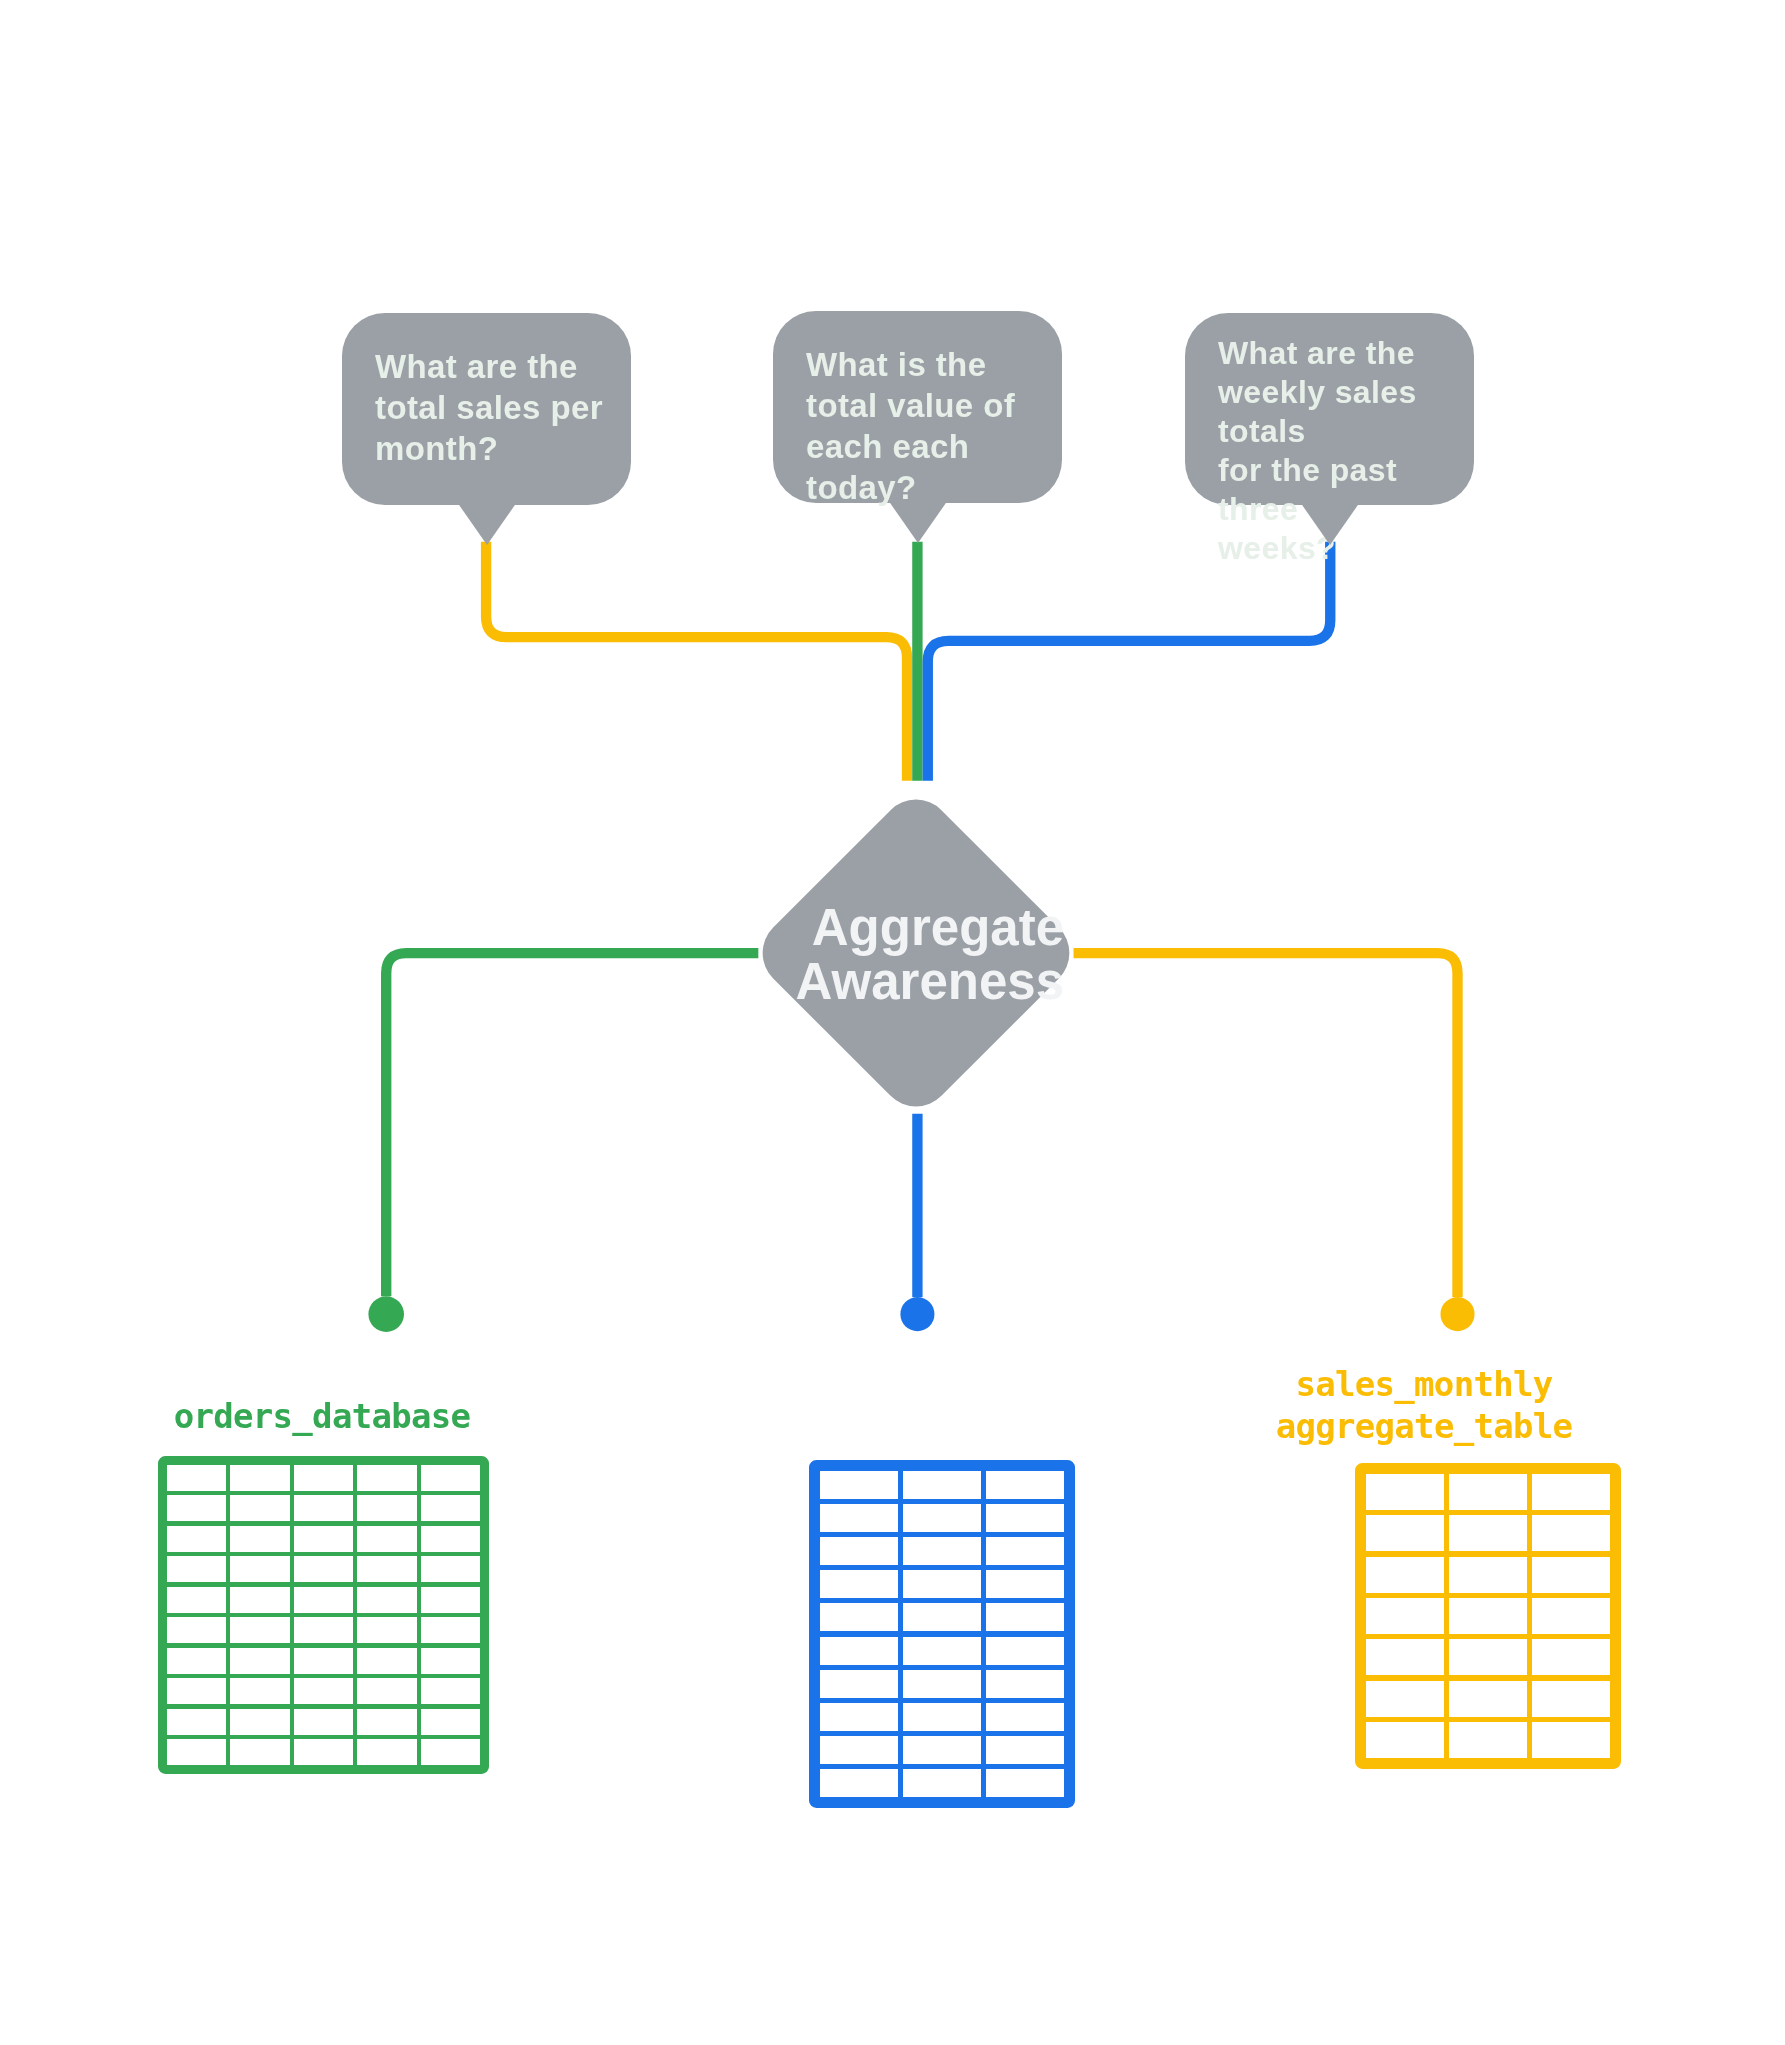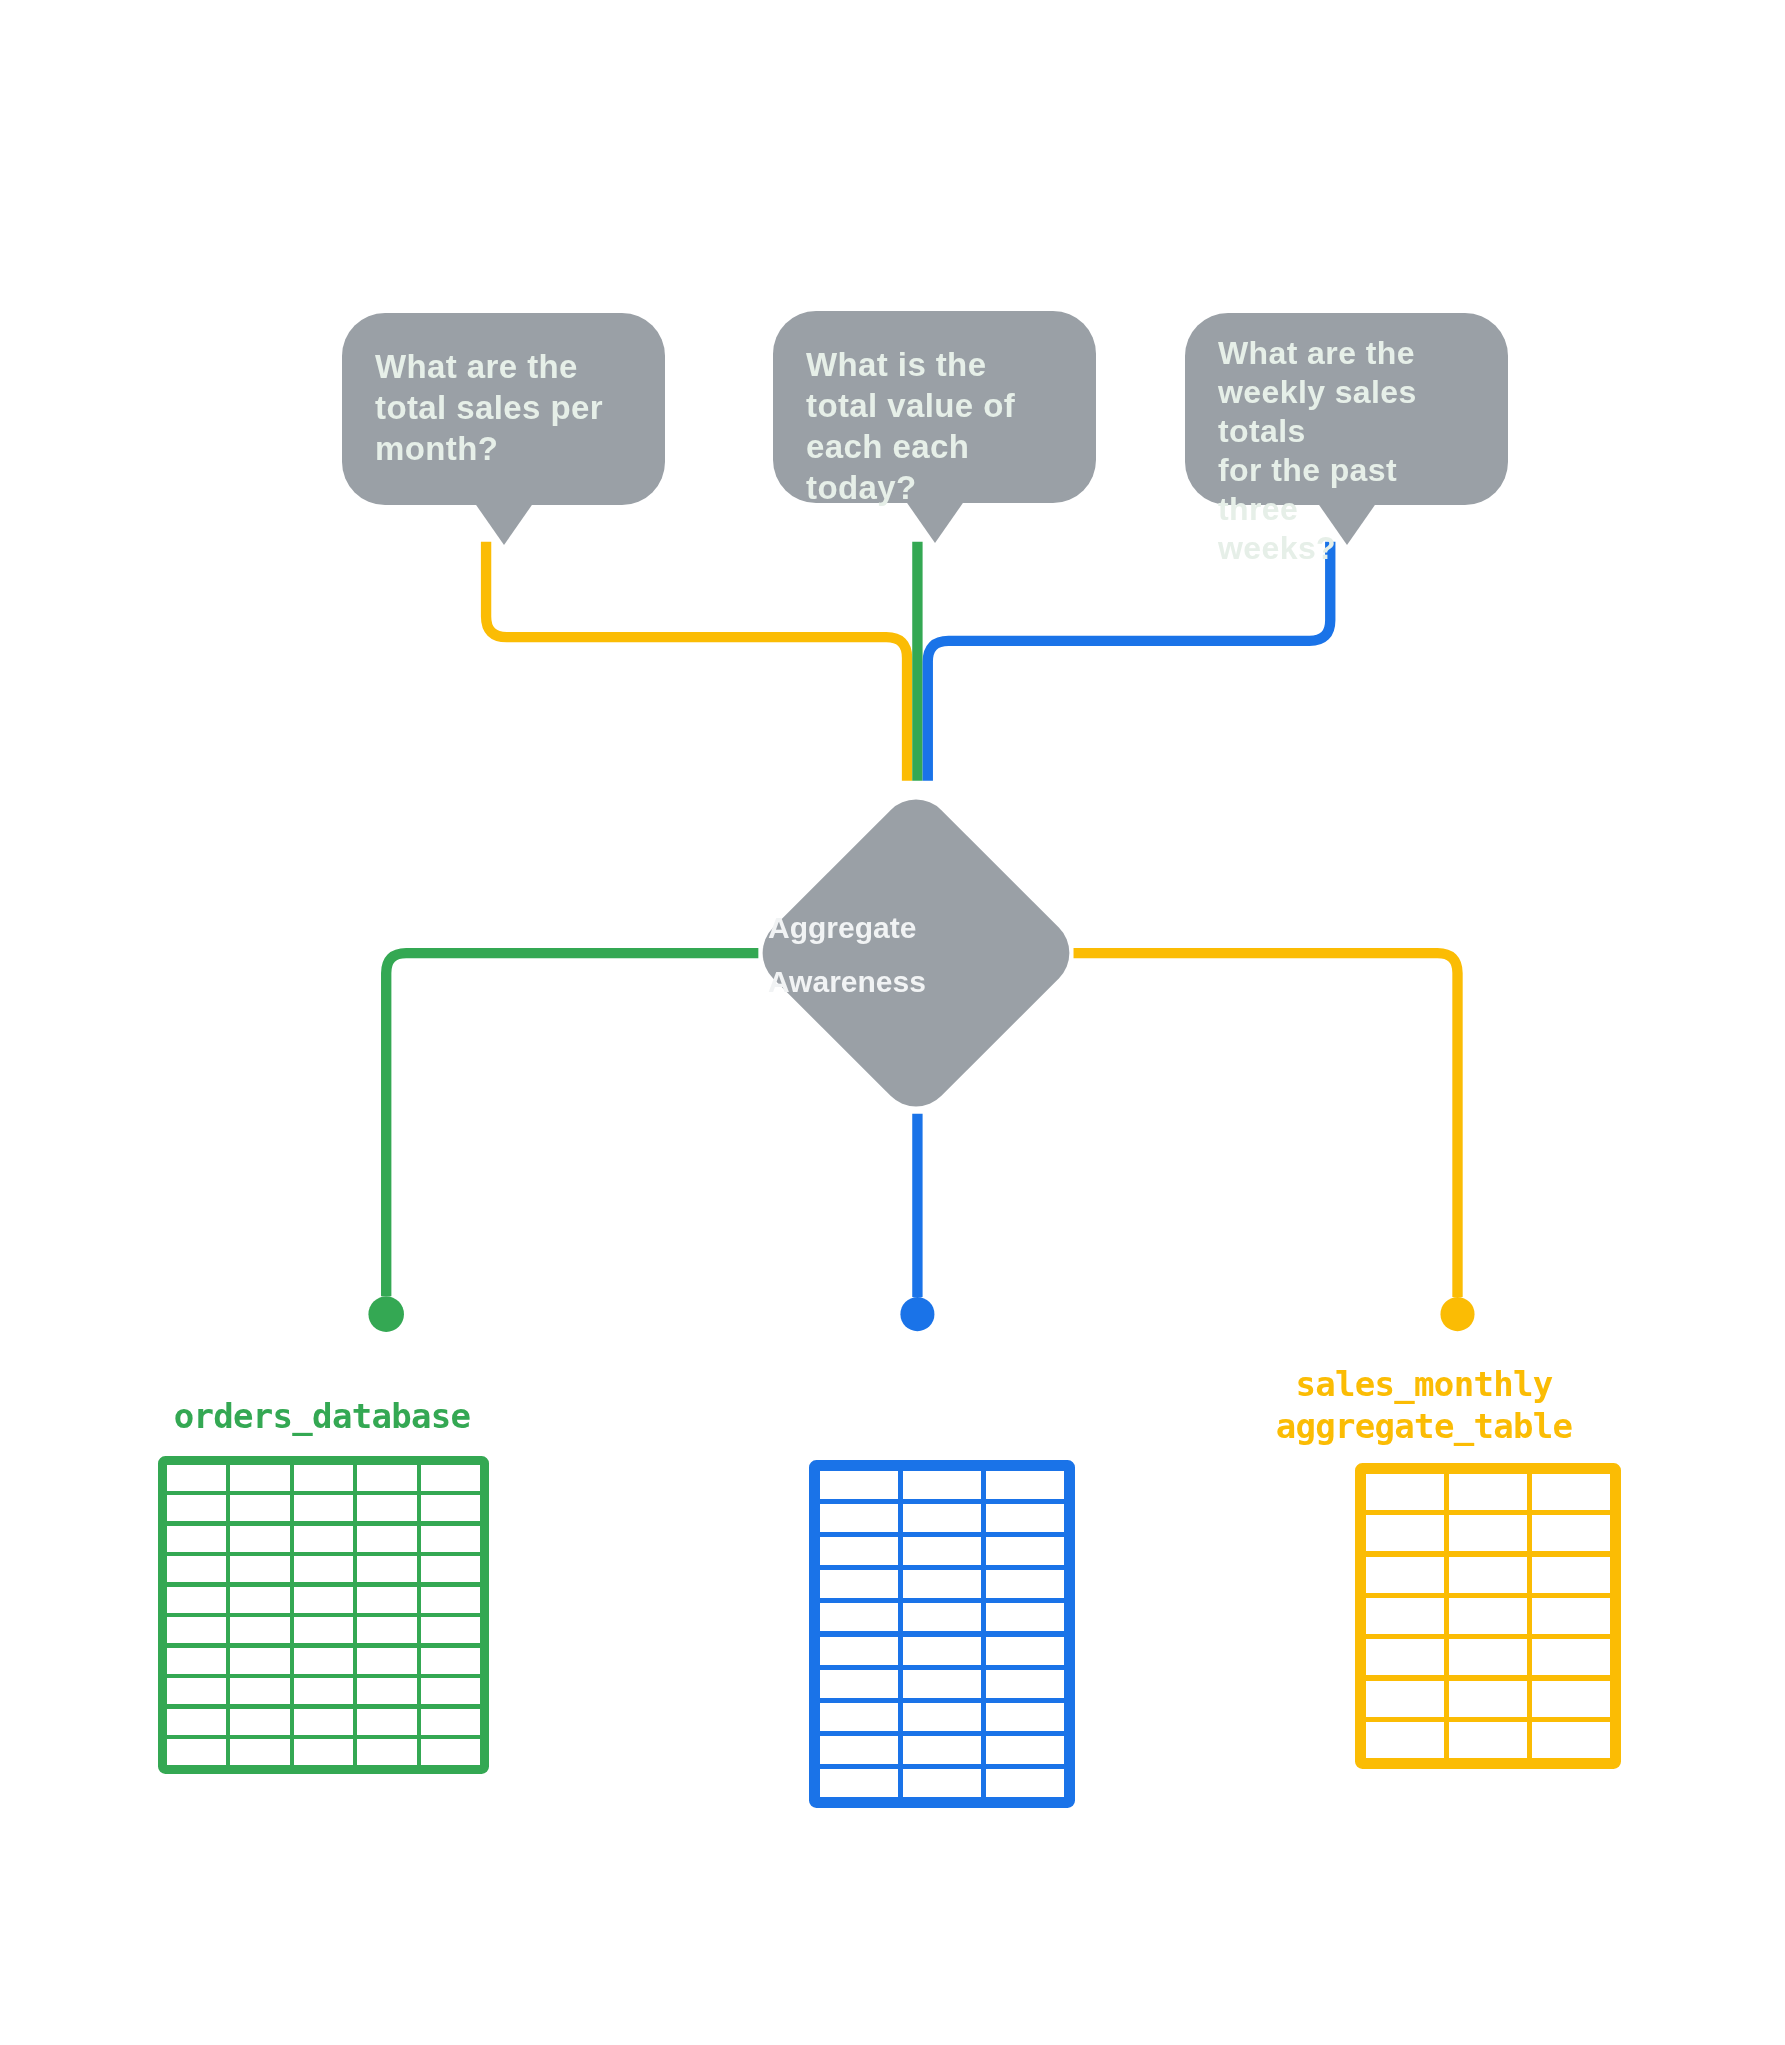--- a/index.html
+++ b/index.html
@@ -6,21 +6,21 @@
   #canvas{
     position:relative;
     width:1786px;height:2046px;
     background:var(--bg,#fff);
     font-family:"Liberation Sans", sans-serif;
     overflow:hidden;
   }
   
   .bubble{
     position:absolute;
-    width:323px;height:192px;
+    width:289px;height:192px;
     background:var(--gray);
     border-radius:43px;
     box-sizing:border-box;
     padding:33px 25px 0 33px;
     color:var(--bubble-text);
     font-size:33px;font-weight:bold;line-height:41px;
     letter-spacing:0.4px;
     white-space:pre-line;
   }
   .bubble::after{
@@ -52,23 +52,23 @@
     left:797px;top:834px;
     width:238px;height:238px;
     background:var(--gray);
     border-radius:36px;
     transform:rotate(45deg);
   }
   .diamond-label{
     position:absolute;
     left:768px;top:901px;
     width:296px;
-    text-align:left;
+    text-align:right;
     color:var(--node-text);
-    font-size:30px;font-weight:bold;line-height:54px;
+    font-size:51px;font-weight:bold;line-height:54px;
     white-space:pre-line;
   }
   
   .tbl-label{
     position:absolute;
     width:414px;
     text-align:center;
     font-family:"DejaVu Sans Mono", monospace;
     font-weight:bold;
     font-size:34px;line-height:42px;

